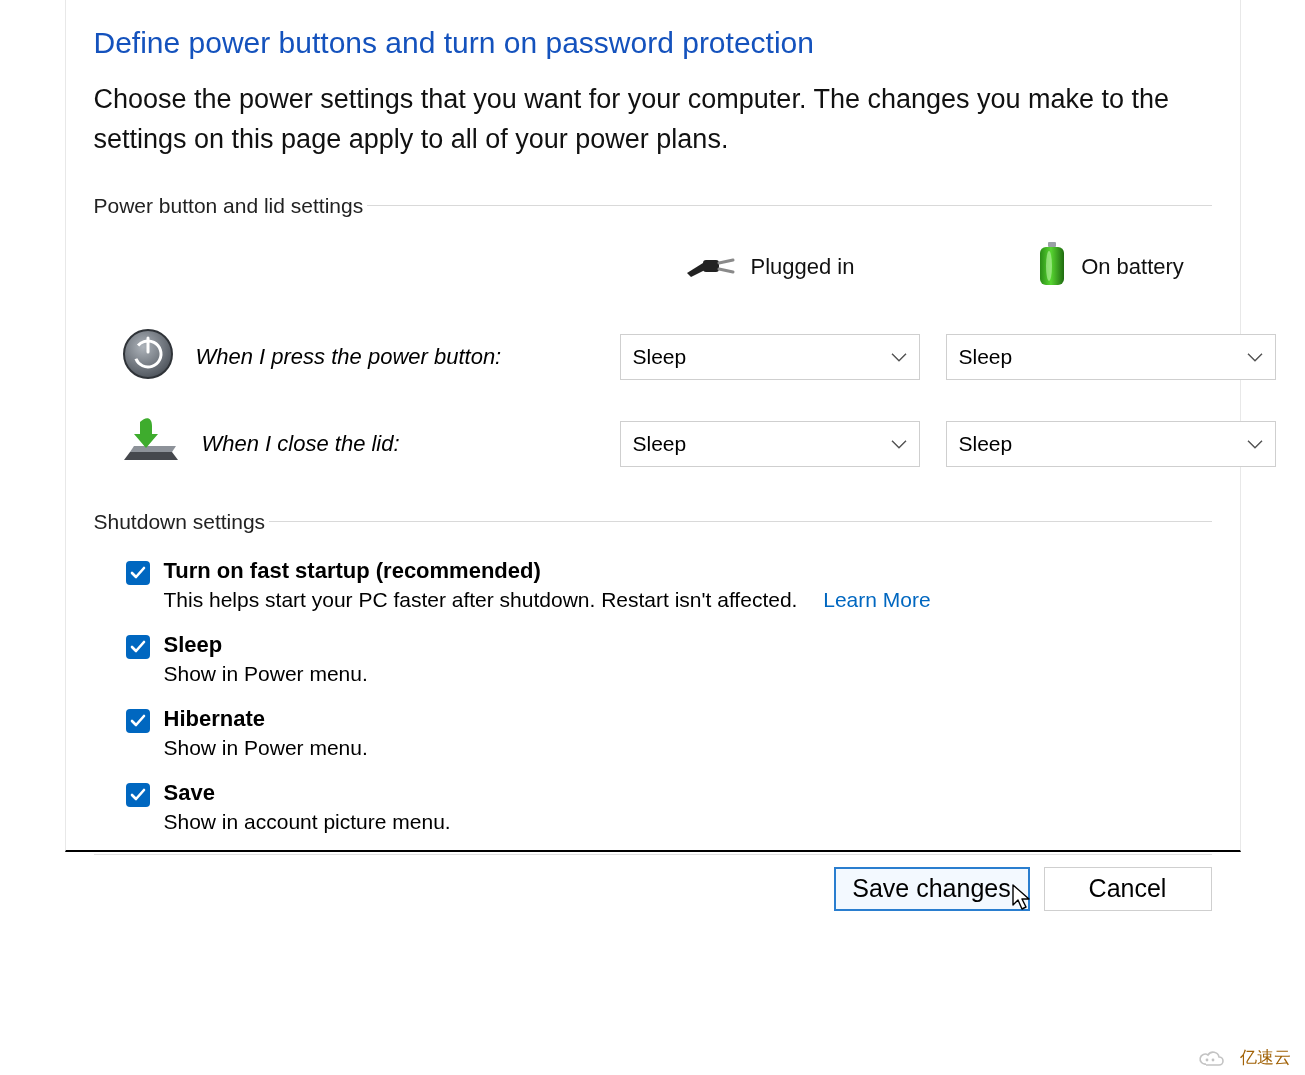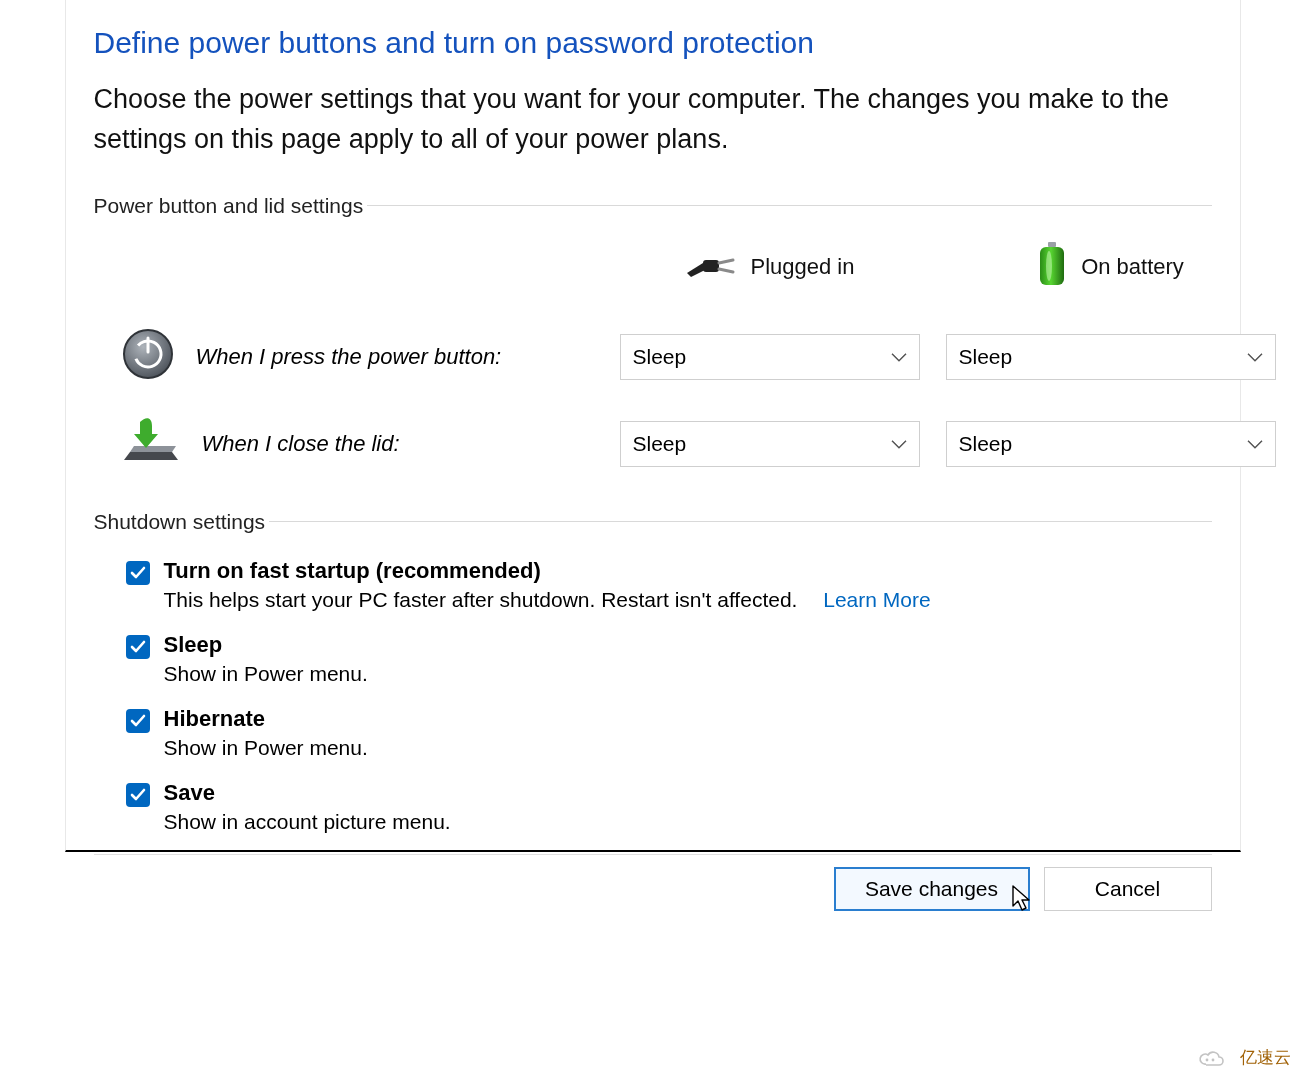--- a/index.html
+++ b/index.html
@@ -139,21 +139,21 @@
       padding: 12px 0 8px 0;
       display: flex;
       justify-content: flex-end;
       gap: 14px;
     }
     .btn {
       min-width: 168px;
       height: 44px;
       border: 1px solid #cfcfcf;
       background: #fff;
-      font-size: 21px;
+      font-size: 25px;
       display:flex;
       align-items:center;
       justify-content:center;
       cursor:pointer;
       position: relative;
     }
     .btn.primary {
       border: 2px solid #2a7ecf;
       background: #f3f9ff;
       min-width: 196px;

